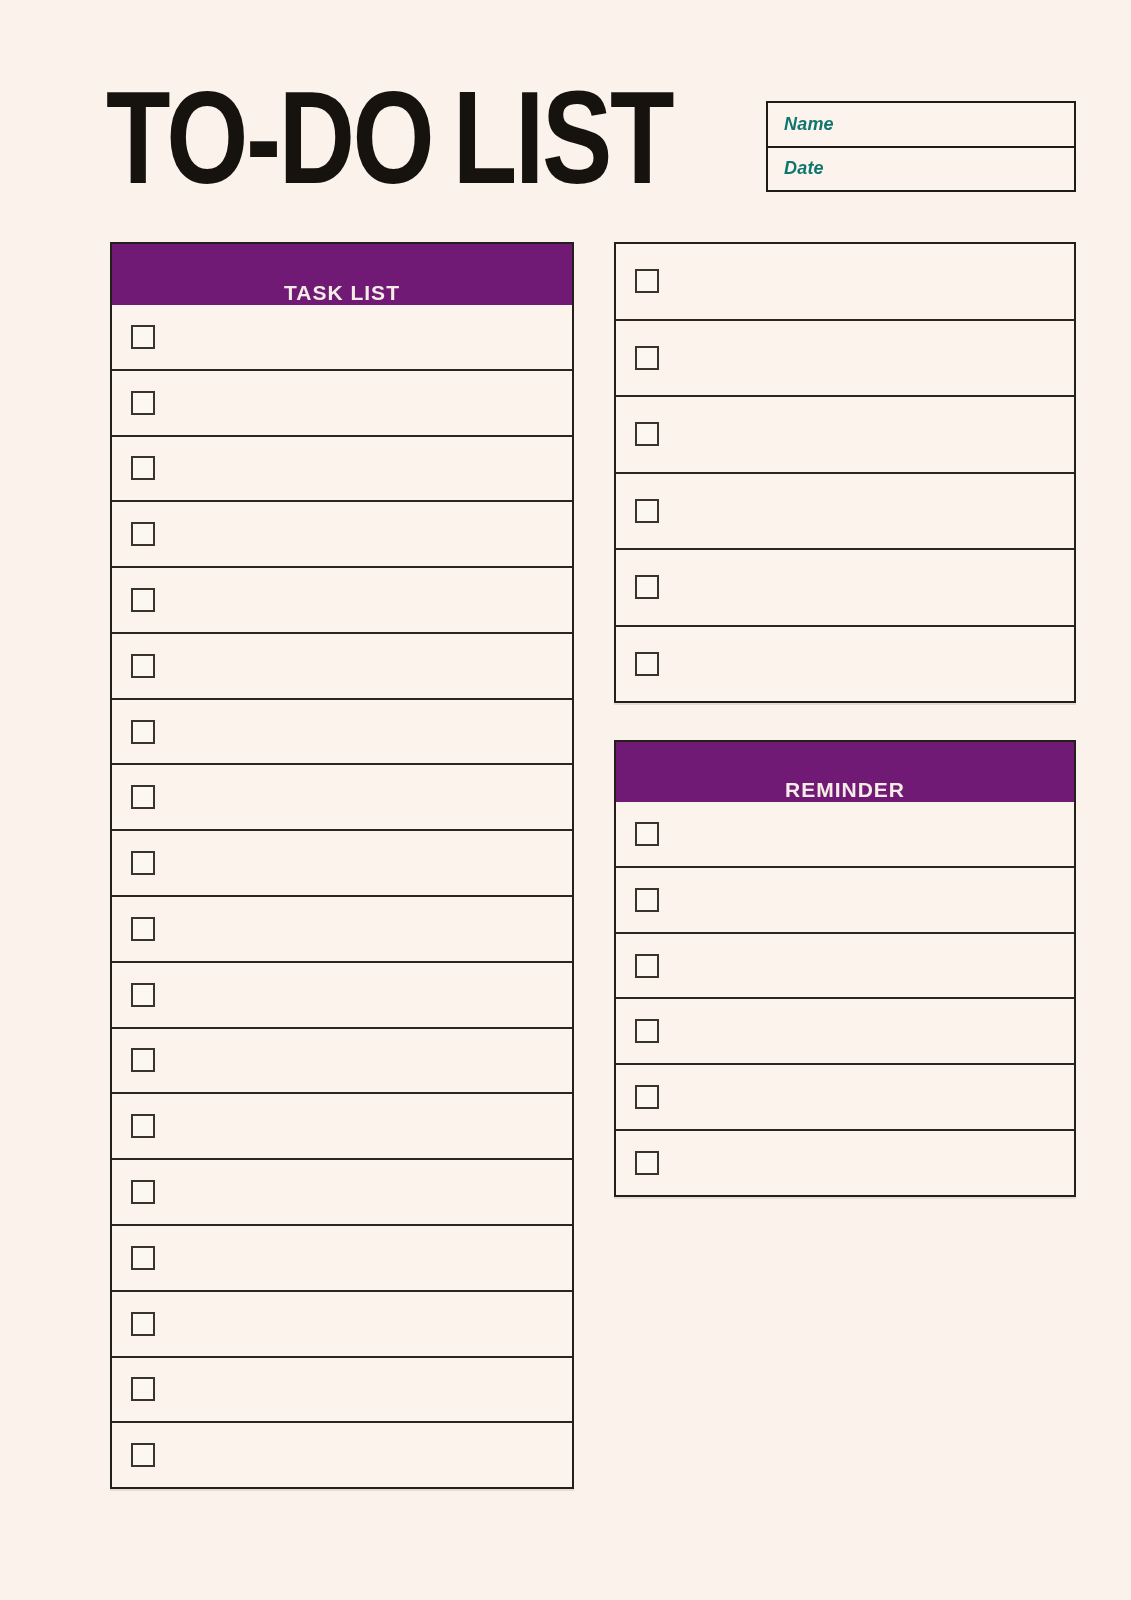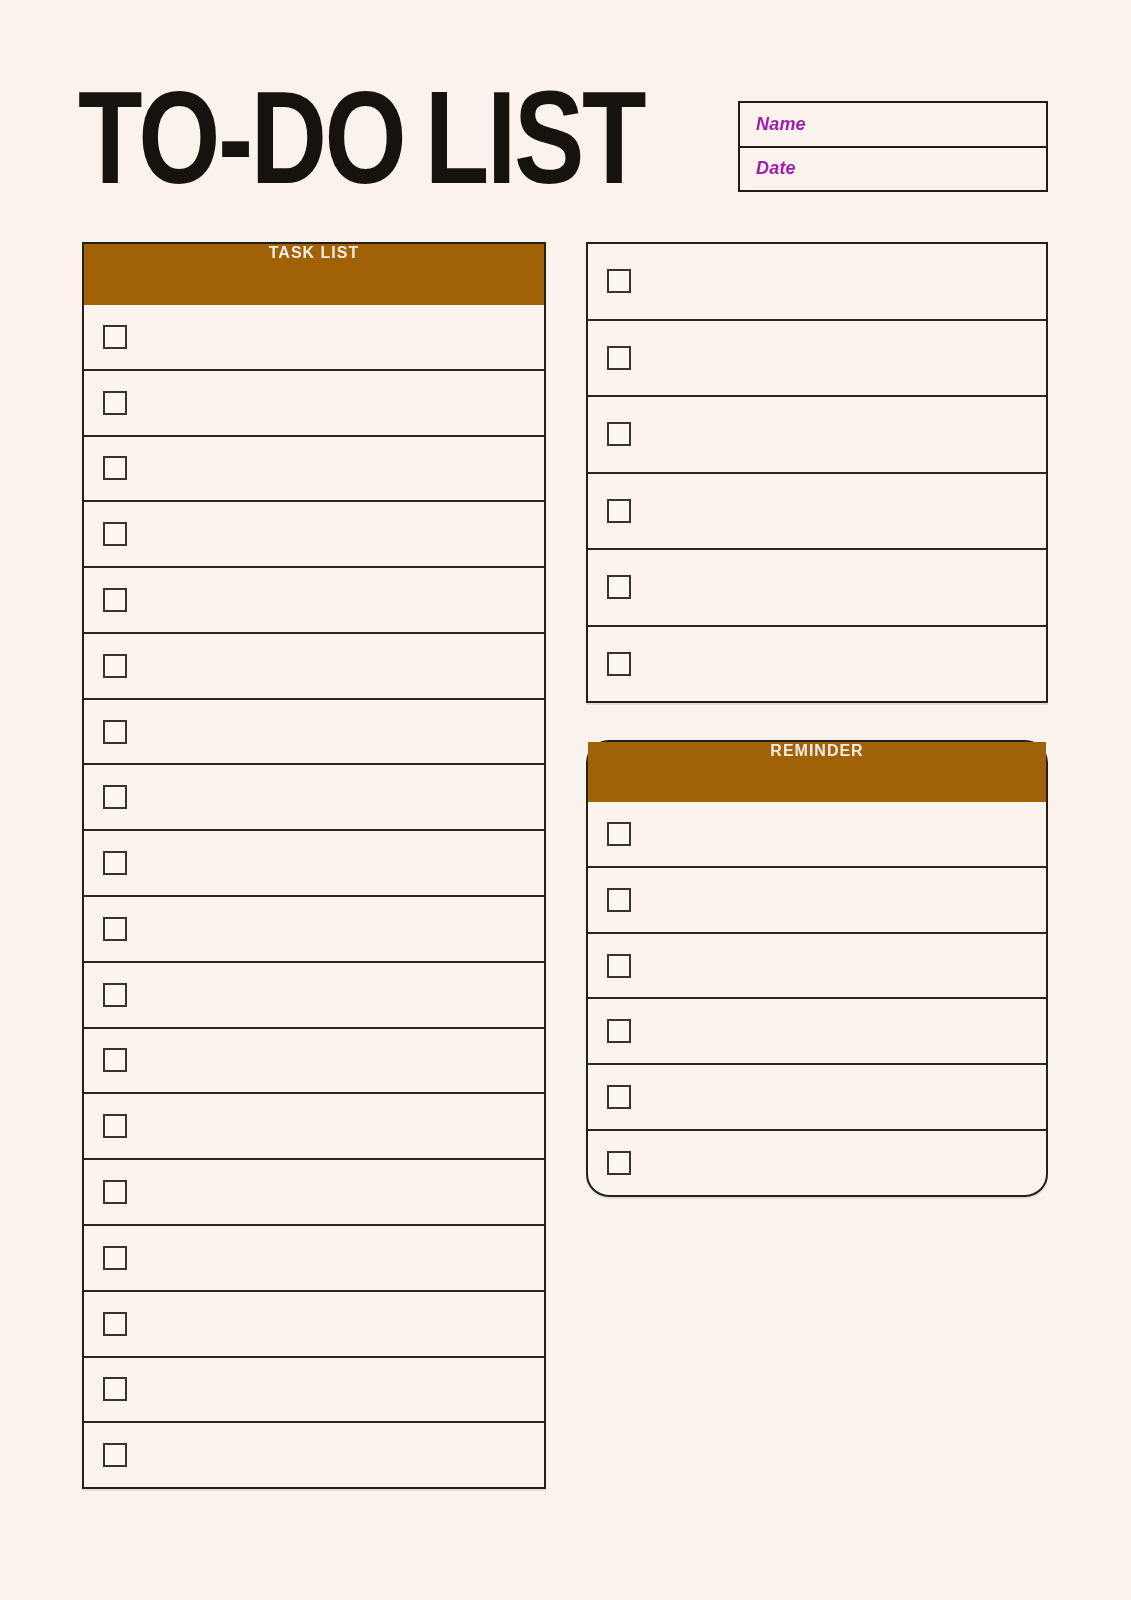--- a/index.html
+++ b/index.html
@@ -4,21 +4,21 @@
 <style>
   html,body{margin:0;padding:0;}
   body{
     width:1131px;height:1600px;
     background:#fbf2ec;
     font-family:"Liberation Sans", sans-serif;
     position:relative;
     overflow:hidden;
     color:#211e1a;
   }
-  .page{position:absolute;inset:0;}
+  .page{position:absolute;inset:0;margin-left:28px;}
 
   
   .title{
     position:absolute;
     left:78px; top:83px;
     font-size:132px;
     font-weight:bold;
     line-height:0.84;
     letter-spacing:-3px;
     word-spacing:-8px;
@@ -35,40 +35,40 @@
     width:310px; height:91px;
     border:2px solid #1f1b17;
     box-sizing:border-box;
     display:flex; flex-direction:column;
     background:#fcf3ed;
   }
   .meta-row{flex:1; display:flex; align-items:center; box-sizing:border-box;}
   .meta-row + .meta-row{border-top:2px solid #1f1b17;}
   .meta-label{
     font-style:italic; font-weight:bold; font-size:18px;
-    padding-left:16px; letter-spacing:0.2px; color:#a21caf;
+    padding-left:16px; letter-spacing:0.2px; color:#0f766e;
     flex:0 0 auto;
   }
   .meta-input{flex:1; height:100%;}
 
   
   .box{
     position:absolute;
     border:2px solid #231f1b;
     box-sizing:border-box;
     display:flex; flex-direction:column;
     background:#fcf3ed;
     box-shadow:0 2px 0 rgba(99,70,55,0.12);
   }
   .box-header{
     flex:0 0 auto;
-    background:#a16207;
+    background:#701a75;
     color:#f5ede5;
-    display:flex; align-items:flex-start; justify-content:center;
-    font-weight:bold; font-size:16px; letter-spacing:1px;
+    display:flex; align-items:flex-end; justify-content:center;
+    font-weight:bold; font-size:21px; letter-spacing:1px;
   }
   .rows{flex:1; display:flex; flex-direction:column;}
   .row{
     flex:1; display:flex; align-items:center;
     box-sizing:border-box;
   }
   .row + .row{border-top:2px solid #2a2621;}
   .checkbox{
     width:24px; height:24px;
     border:2px solid #38332d;
@@ -77,21 +77,21 @@
     margin-left:19px;
     flex:0 0 auto;
   }
   .row-line{flex:1; height:100%;}
 
   
   .task-list   {left:82px;  top:242px;  width:464px; height:1247px;}
   .task-list    .box-header{height:61px;}
   .priorities  {left:586px; top:242px;  width:462px; height:461px;}
   .priorities   .box-header{height:61px;}
-  .reminder    {left:586px; top:740px;  width:462px; height:457px;border-radius:23px;}
+  .reminder    {left:586px; top:740px;  width:462px; height:457px;}
   .reminder     .box-header{height:60px;}
   .notes       {left:586px; top:1240px; width:462px; height:249px;}
   .notes        .box-header{height:59px;}
   .notes-body{flex:1;}
 </style>
 </head>
 <body>
 
 <div class="page">
 

